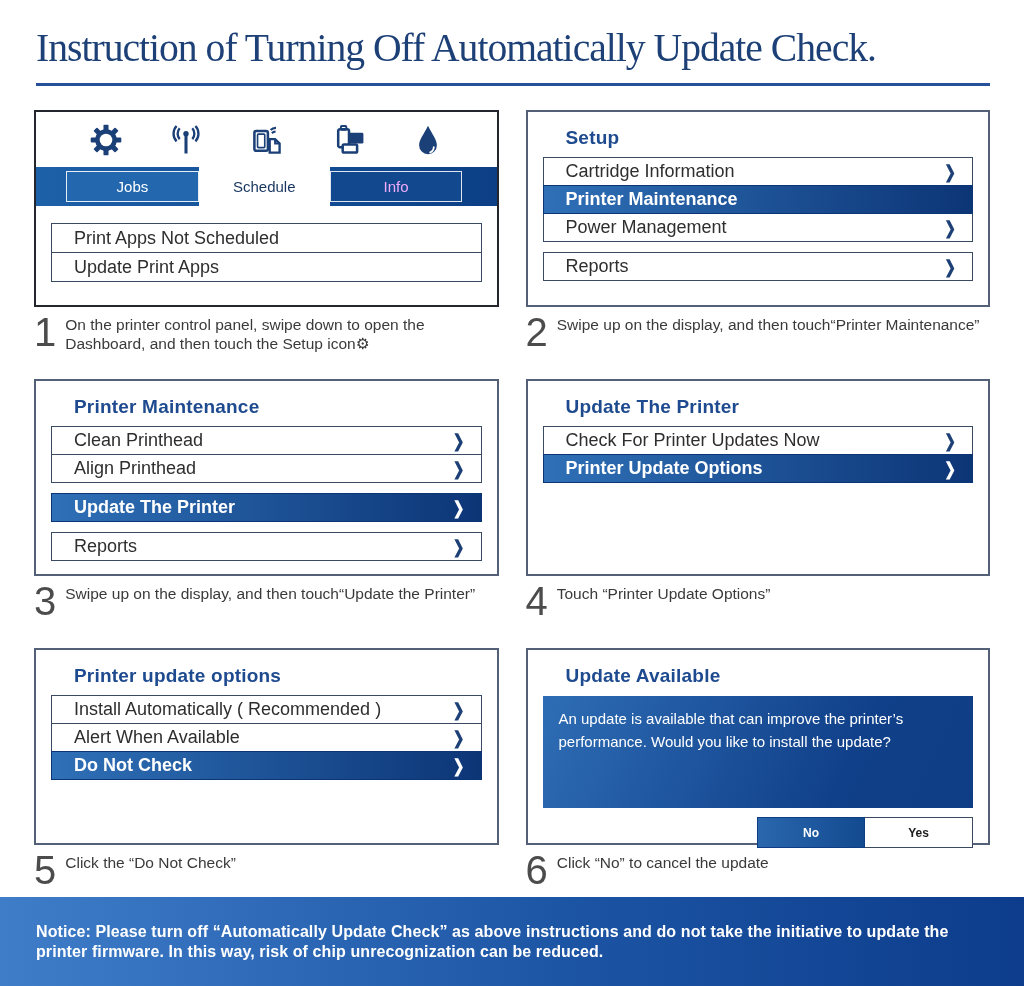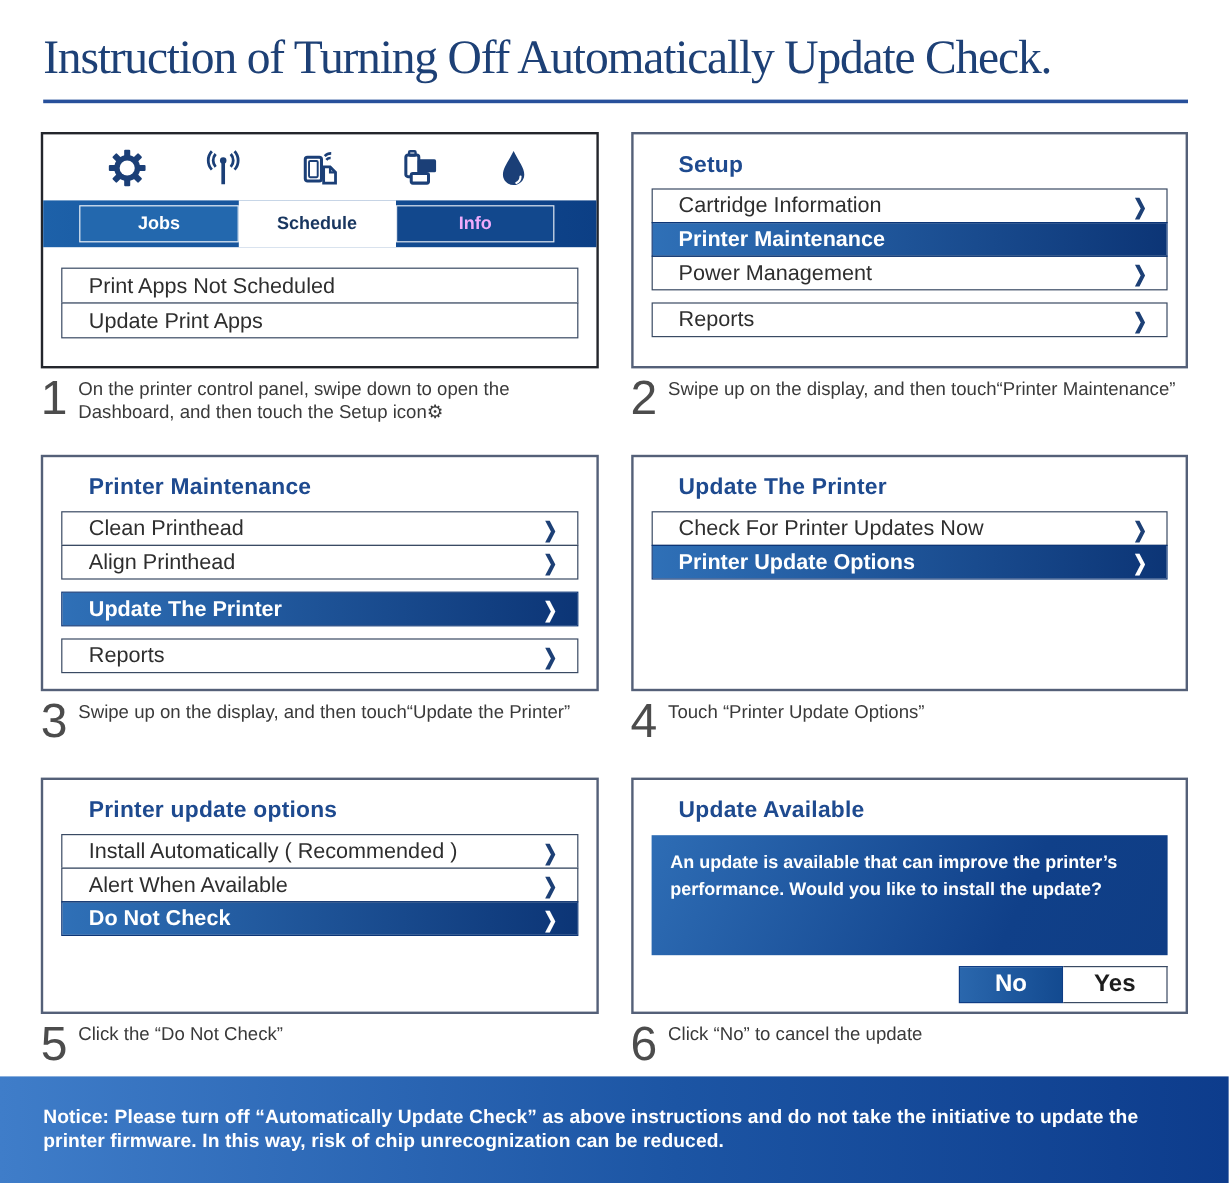--- a/index.html
+++ b/index.html
@@ -37,35 +37,35 @@
     line-height:1; transform:scaleY(1.25); }
   .menu-row.highlight .chevron { color:#fff; }
 
   
   .icon-row { height:55px; display:flex; align-items:center; justify-content:space-around;
     padding:0 30px; }
   .icon-row .db-icon { display:flex; align-items:center; justify-content:center; }
   .tab-strip { height:39px; background:linear-gradient(90deg,#1d61a9 0%,#0c3f85 100%);
     display:flex; align-items:center; padding:0 34px 0 30px; gap:0; }
   .tab { flex:1; height:31px; display:flex; align-items:center; justify-content:center;
-    font-size:15px; font-weight:700; }
+    font-size:15px; font-weight:400; }
   .tab.t0 { background:#2368ae; color:#fff; border:1px solid #e8eef6; }
   .tab.t1 { background:#ffffff; color:#17355f; height:39px; }
   .tab.t2 { background:#12488d; color:#f0abfc; border:1px solid #dfe6f0; }
   .p1-list { margin:18px 15px 0; }
   .p1-list .menu-row { height:30px; }
 
   
-  .msg-box { margin:4px 15px 0; height:100px;
+  .msg-box { margin:4px 15px 0; height:112px;
     background:linear-gradient(115deg,#2e6db5 0%,#104089 70%,#0f3d85 100%);
-    color:#fff; font-size:15px; font-weight:700; line-height:1.5;
+    color:#fff; font-size:15px; font-weight:400; line-height:1.5;
     padding:12px 16px; }
   .btn-row { display:flex; justify-content:flex-end; margin:9px 15px 0; }
-  .dlg-btn { width:87px; height:31px; display:flex; align-items:center;
-    justify-content:center; font-size:20px; font-weight:600; }
+  .dlg-btn { width:108px; height:31px; display:flex; align-items:center;
+    justify-content:center; font-size:12px; font-weight:600; }
   .dlg-btn.no { background:linear-gradient(90deg,#2a67ad,#134a90); color:#fff;
     border:1px solid #0f3d85; }
   .dlg-btn.yes { background:#fff; color:#1d1d1d; border:1px solid #3a4a63; border-left:none; }
 
   
   .caption { display:flex; align-items:flex-start; gap:9px; margin-top:8px; min-height:42px; }
   .step-num { font-size:40px; line-height:0.85; color:#4c4c4c; font-weight:400; }
   .step-text { font-size:15.5px; color:#3a3a3a; line-height:1.22; padding-top:1px; }
 
   

